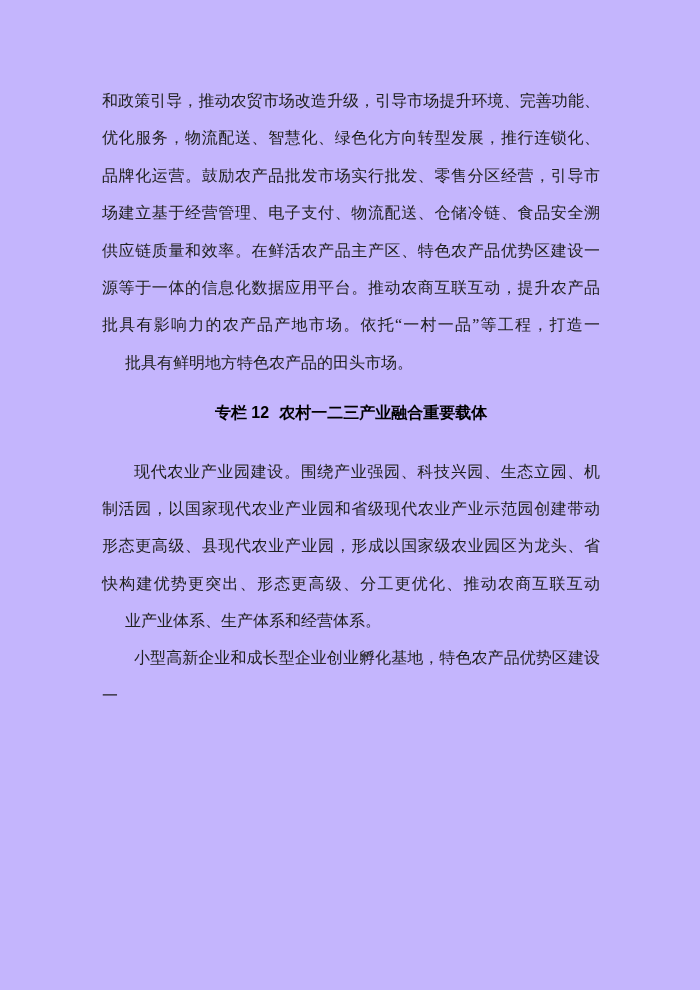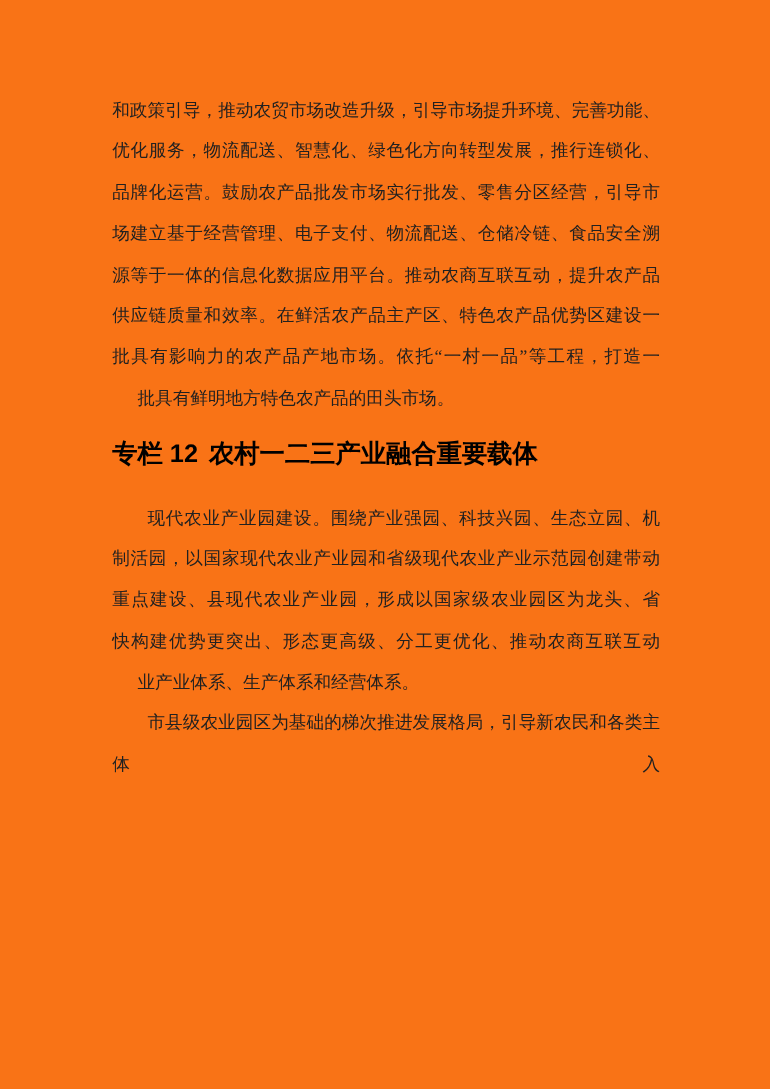--- a/index.html
+++ b/index.html
@@ -4,21 +4,21 @@
 <style>
   html, body {
     margin: 0;
     padding: 0;
     background: #ffffff;
   }
   .page {
     position: relative;
     width: 700px;
     height: 990px;
-    background: #f97316;
+    background: #c4b5fd;
     overflow: hidden;
   }
   .content {
     position: absolute;
     left: 102px;
     top: 82px;
     width: 498px;
     font-family: "Liberation Serif", "DejaVu Serif", serif;
     font-size: 16px;
     line-height: 37.4px;
@@ -37,58 +37,58 @@
     text-align-last: left;
     margin-left: 23px;
   }
   .indent .line:first-child {
     text-indent: 32px;
   }
   .panel-heading {
     height: 37.4px;
     line-height: 37.4px;
     margin: 13px 0 21px 0;
-    text-align: left;
+    text-align: center;
     font-family: "Liberation Sans", "DejaVu Sans", sans-serif;
     font-weight: 700;
-    font-size: 23px;
+    font-size: 16px;
     color: #000000;
   }
   .hgap {
     display: inline-block;
     width: 10px;
   }
 </style>
 </head>
 <body>
 
 <div class="page">
   <div class="content">
 
     <div class="para">
         <div class="line">和政策引导，推动农贸市场改造升级，引导市场提升环境、完善功能、</div>
         <div class="line">优化服务，物流配送、智慧化、绿色化方向转型发展，推行连锁化、</div>
         <div class="line">品牌化运营。鼓励农产品批发市场实行批发、零售分区经营，引导市</div>
         <div class="line">场建立基于经营管理、电子支付、物流配送、仓储冷链、食品安全溯</div>
+        <div class="line">供应链质量和效率。在鲜活农产品主产区、特色农产品优势区建设一</div>
         <div class="line">源等于一体的信息化数据应用平台。推动农商互联互动，提升农产品</div>
-        <div class="line">供应链质量和效率。在鲜活农产品主产区、特色农产品优势区建设一</div>
         <div class="line">批具有影响力的农产品产地市场。依托“一村一品”等工程，打造一</div>
         <div class="line last">批具有鲜明地方特色农产品的田头市场。</div>
       </div>
 
     <div class="panel-heading">
       <span>专栏 12</span><span class="hgap"></span><span>农村一二三产业融合重要载体</span>
     </div>
 
     <div class="para indent">
         <div class="line">现代农业产业园建设。围绕产业强园、科技兴园、生态立园、机</div>
         <div class="line">制活园，以国家现代农业产业园和省级现代农业产业示范园创建带动</div>
-        <div class="line">重点建设、县现代农业产业园，形成以国家级农业园区为龙头、省</div>
+        <div class="line">形态更高级、县现代农业产业园，形成以国家级农业园区为龙头、省</div>
         <div class="line">快构建优势更突出、形态更高级、分工更优化、推动农商互联互动</div>
         <div class="line last">业产业体系、生产体系和经营体系。</div>
       </div>
 
     <div class="para indent">
-        <div class="line">市县级农业园区为基础的梯次推进发展格局，引导新农民和各类主体入</div>
+        <div class="line">小型高新企业和成长型企业创业孵化基地，特色农产品优势区建设一</div>
       </div>
 
   </div>
 </div>
 
 </body></html>

